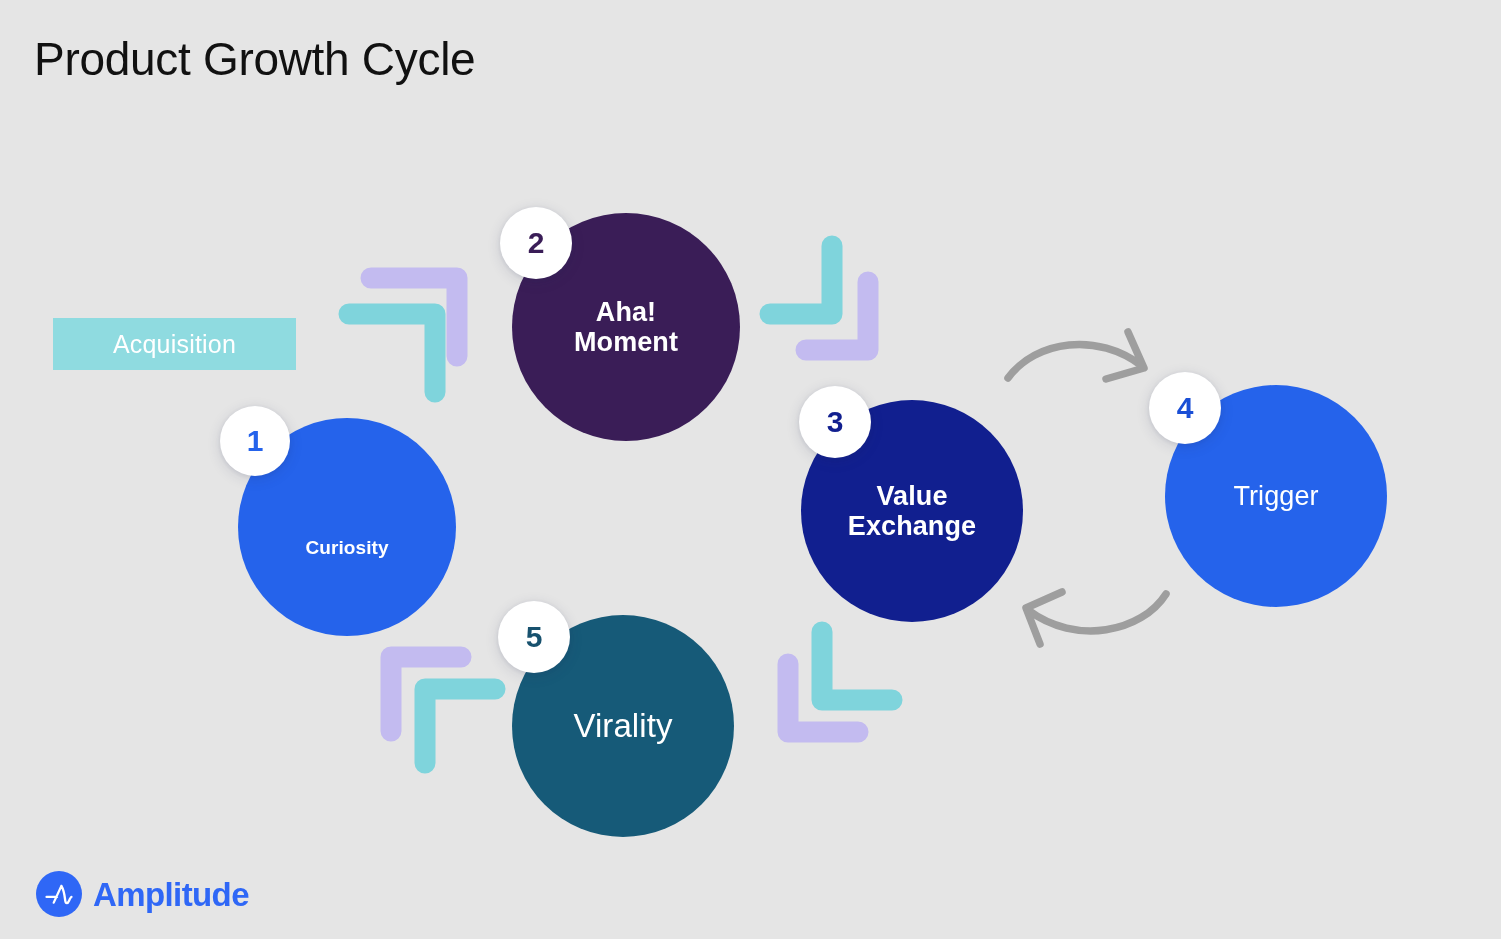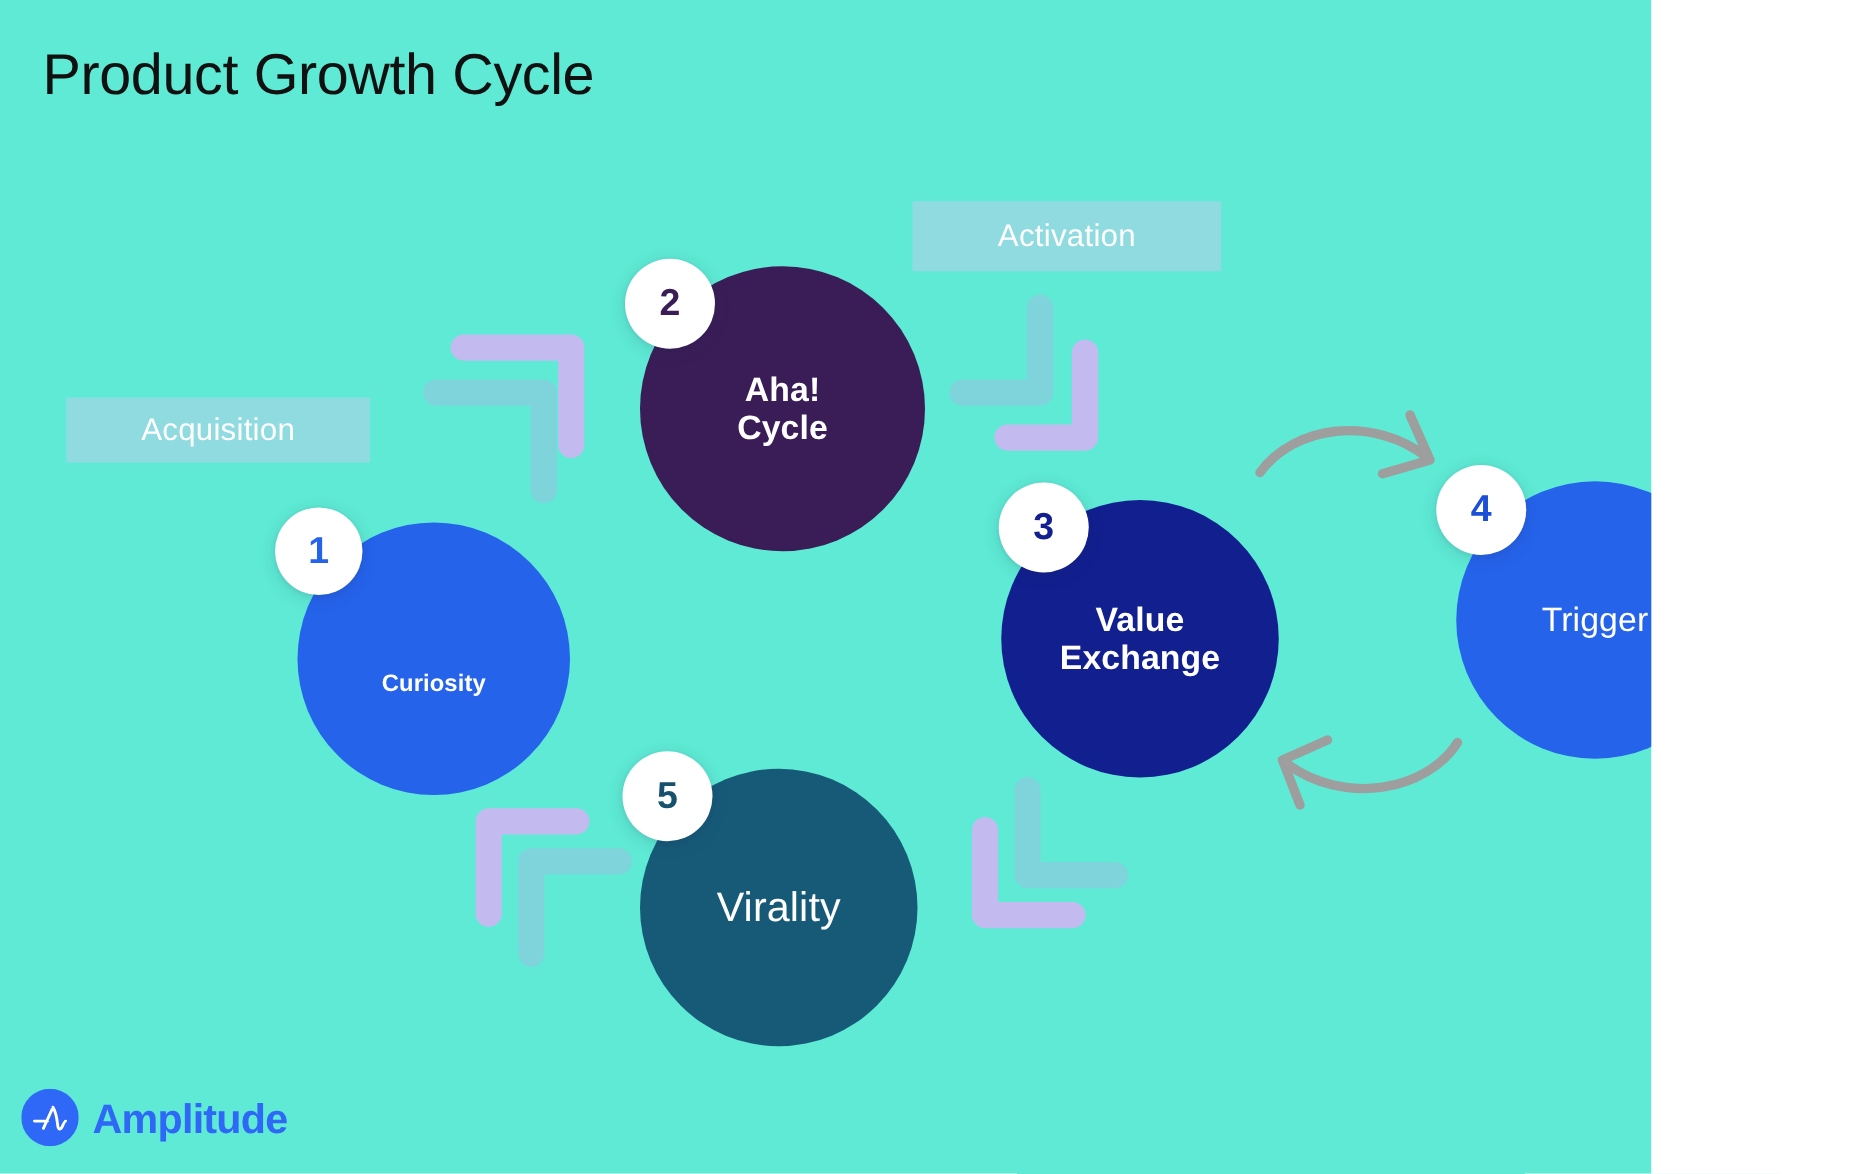--- a/index.html
+++ b/index.html
@@ -9,23 +9,23 @@
     background: #ffffff;
   }
 
   body {
     font-family: "Liberation Sans", "DejaVu Sans", sans-serif;
     -webkit-font-smoothing: antialiased;
   }
 
   #canvas {
     position: relative;
-    width: 1321px;
+    width: 1501px;
     height: 939px;
-    background: #5eead4;
+    background: #e5e5e5;
     overflow: hidden;
   }
 
   
   #page-title {
     position: absolute;
     left: 34px;
     top: 34px;
     font-size: 46px;
     line-height: 1.1;
@@ -129,21 +129,21 @@
 
   
   .cycle-arrow { position: absolute; }
   .cycle-arrow svg { display: block; overflow: visible; }
   #arrow-top    { left: 1002px; top: 326px; }
   #arrow-bottom { left: 1014px; top: 586px; }
 
   
   #brand-logo {
     position: absolute;
-    left: 17px;
+    left: 36px;
     top: 871px;
     display: flex;
     align-items: center;
     gap: 11px;
   }
   #brand-mark { width: 46px; height: 46px; display: block; }
   #brand-wordmark {
     font-size: 33px;
     font-weight: 700;
     letter-spacing: -0.6px;
@@ -155,23 +155,20 @@
 <body>
 
 <div id="canvas">
 
   <div id="page-title">Product Growth Cycle</div>
 
   <div class="stage-chip" id="chip-acquisition">
     <span>Acquisition</span>
   </div>
 
-  <div class="stage-chip" id="chip-activation">
-    <span>Activation</span>
-  </div>
 
 
   <div class="elbow" id="elbow-acq-aha">
     <svg width="130" height="125" viewBox="0 0 130 125" fill="none">
       <path d="M14 14 H100 V92" stroke="#c3bbf0" stroke-width="21" stroke-linecap="round" stroke-linejoin="round" transform="translate(12,-4)"></path>
       <path d="M14 14 H100 V92" stroke="#7fd4dc" stroke-width="21" stroke-linecap="round" stroke-linejoin="round" transform="translate(-10,32)"></path>
     </svg>
   </div>
 
   <div class="elbow" id="elbow-aha-val">
@@ -213,21 +210,21 @@
   <div class="node" id="node-curiosity">
     <div class="node-circle">
       <span class="node-label">Curiosity</span>
     </div>
     <div class="node-badge">1</div>
   </div>
 
   <div class="node" id="node-aha">
     <div class="node-circle">
       <span class="node-label">Aha!
-Cycle</span>
+Moment</span>
     </div>
     <div class="node-badge">2</div>
   </div>
 
   <div class="node" id="node-value">
     <div class="node-circle">
       <span class="node-label">Value
 Exchange</span>
     </div>
     <div class="node-badge">3</div>

